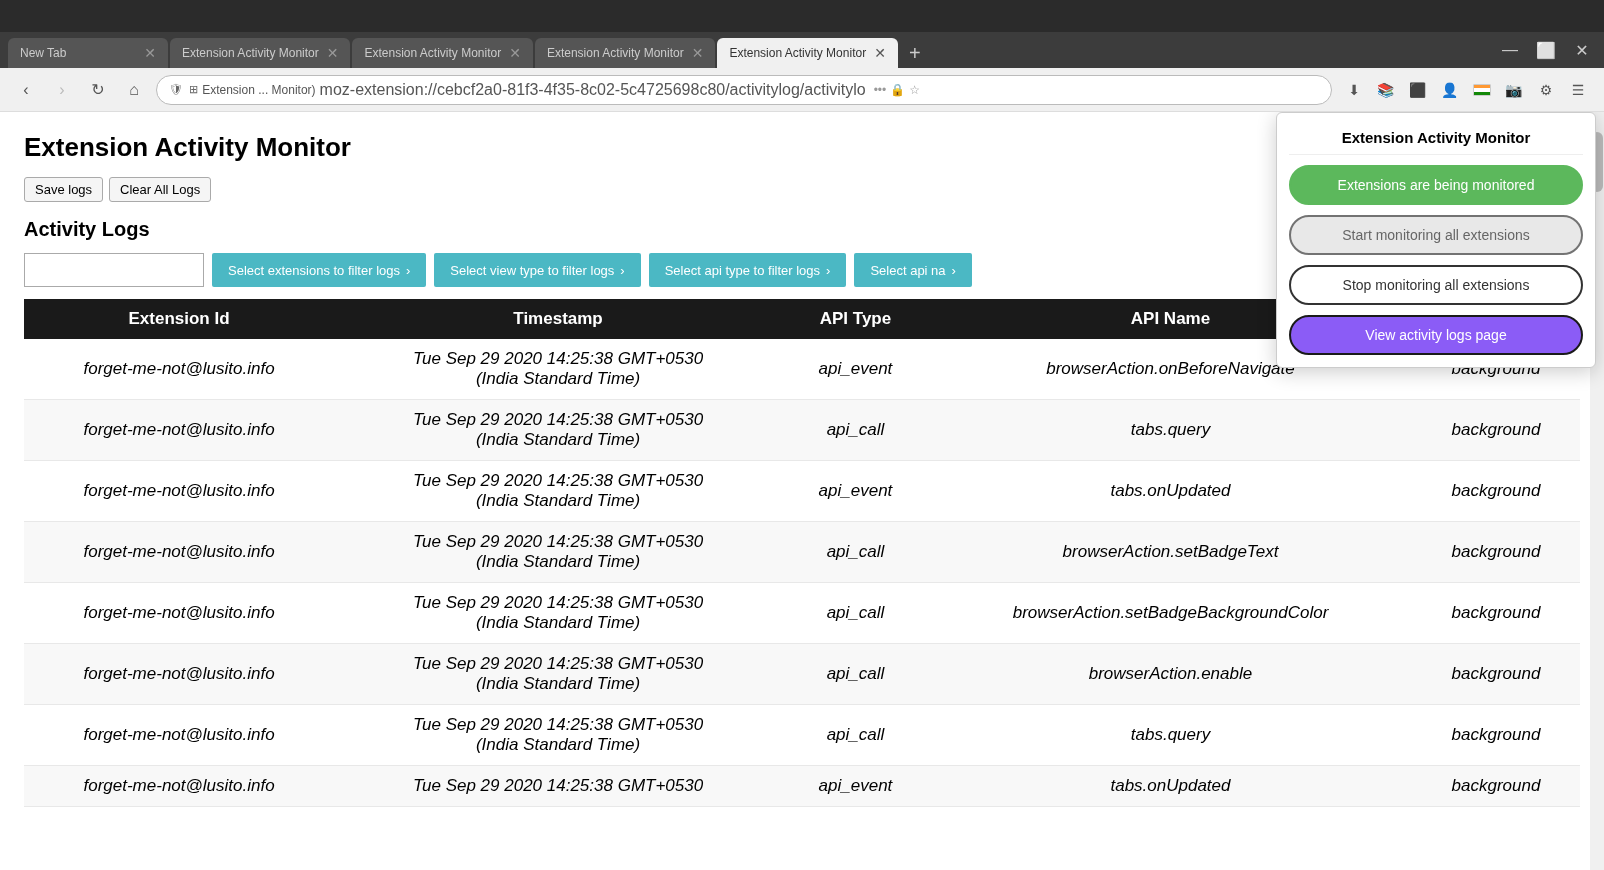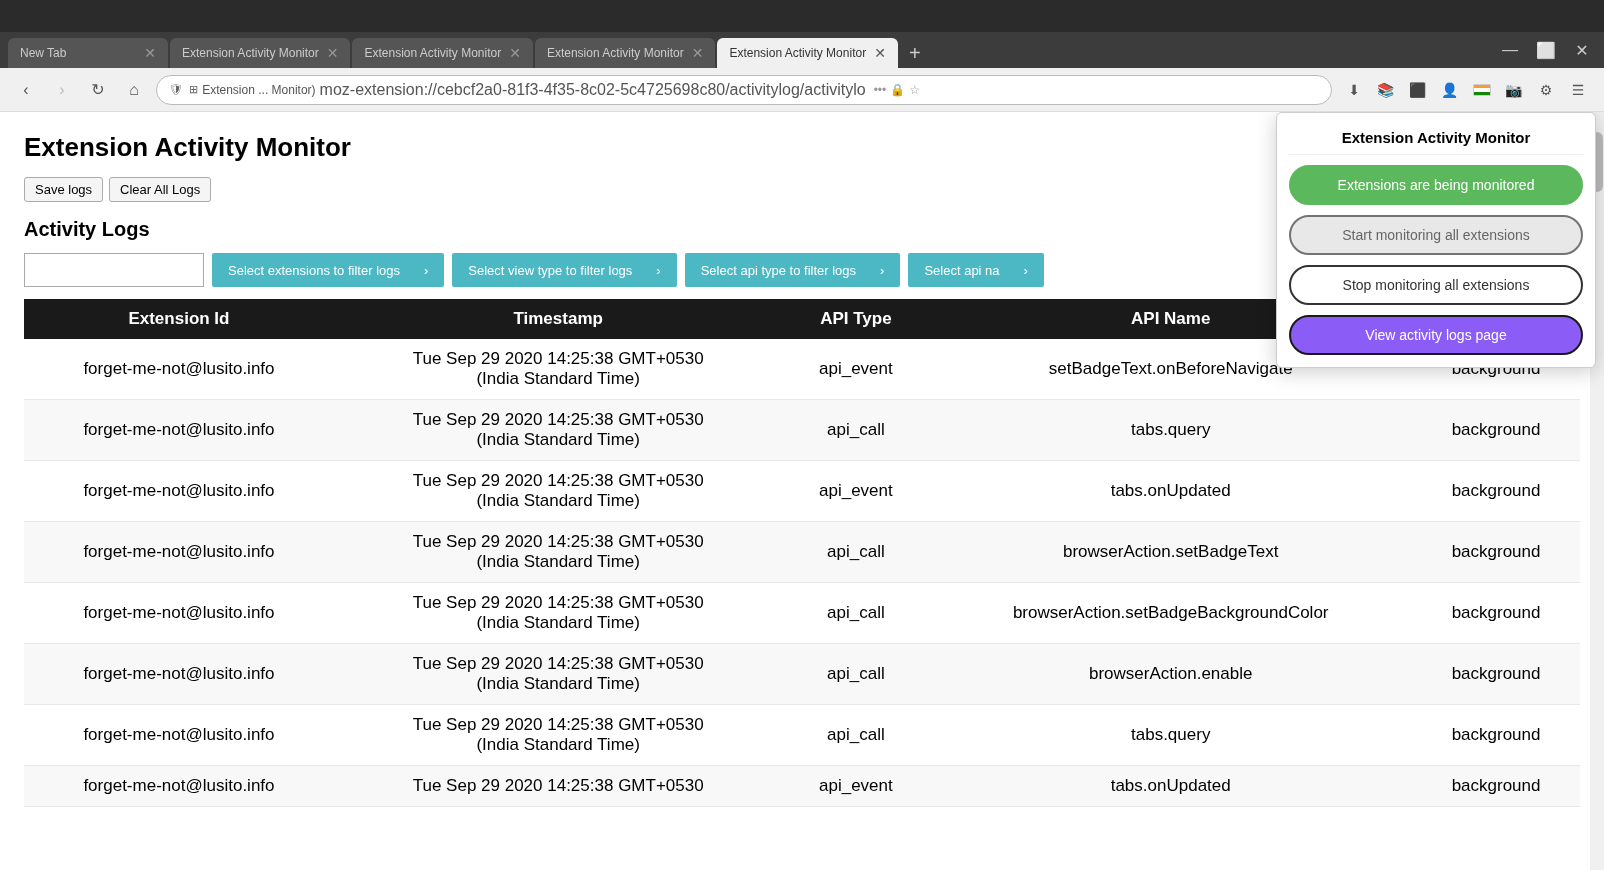--- a/index.html
+++ b/index.html
@@ -141,21 +141,21 @@
       font-size: 13px;
     }
     .filter-btn {
       height: 34px;
       padding: 8px 16px;
       background: #4bb8c4;
       color: white;
       border: none;
       font-size: 13px;
       cursor: pointer;
-      display: flex; align-items: center; gap: 24px;
+      display: flex; align-items: center; gap: 6px;
       border-radius: 2px;
     }
 
     
     .log-table {
       width: 100%;
       border-collapse: collapse;
       font-size: 17px;
     }
     .log-table thead tr {
@@ -163,20 +163,21 @@
       color: white;
     }
     .log-table thead th {
       padding: 10px 16px;
       font-weight: bold;
       text-align: center;
     }
     .log-table tbody tr {
       background: white;
       border-bottom: 1px solid #e8e8e8;
+      font-style: italic;
     }
     .log-table tbody tr:nth-child(even) {
       background: #f8f8f8;
     }
     .log-table tbody td {
       padding: 10px 16px;
       text-align: center;
       vertical-align: middle;
     }
 
@@ -364,21 +365,21 @@
         <th>API Name</th>
         <th>View Type</th>
       </tr>
     </thead>
     <tbody id="table-body">
     <tr>
           <td style="white-space: pre-line;">forget-me-not@lusito.info</td>
           <td style="white-space: pre-line;">Tue Sep 29 2020 14:25:38 GMT+0530
 (India Standard Time)</td>
           <td style="white-space: pre-line;">api_event</td>
-          <td style="white-space: pre-line;">setBadgeText.onBeforeNavigate</td>
+          <td style="white-space: pre-line;">browserAction.onBeforeNavigate</td>
           <td style="white-space: pre-line;">background</td>
         </tr>
         <tr>
           <td style="white-space: pre-line;">forget-me-not@lusito.info</td>
           <td style="white-space: pre-line;">Tue Sep 29 2020 14:25:38 GMT+0530
 (India Standard Time)</td>
           <td style="white-space: pre-line;">api_call</td>
           <td style="white-space: pre-line;">tabs.query</td>
           <td style="white-space: pre-line;">background</td>
         </tr>

